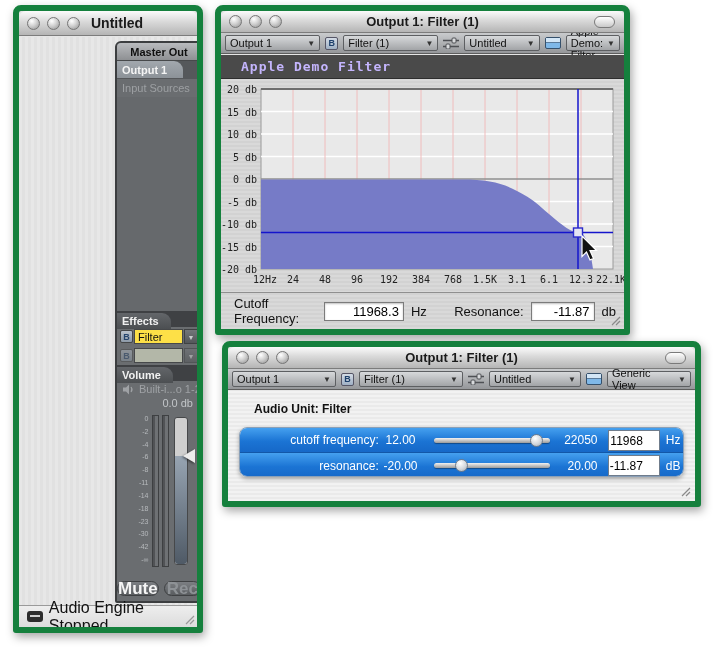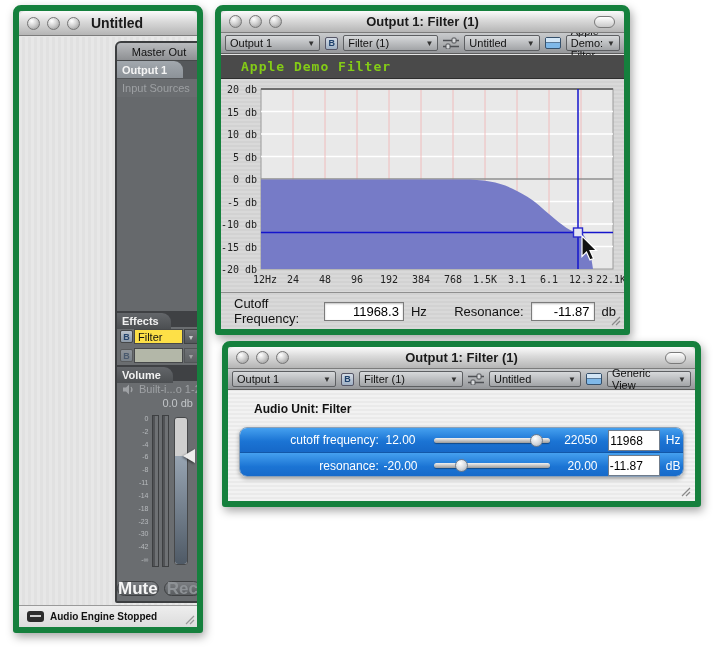--- a/index.html
+++ b/index.html
@@ -42,21 +42,21 @@
   
   #mixer { left:13px; top:5px; width:190px; height:628px; }
   #mixer .titlebar { height:25px; }
   #mixer .wtitle { text-align:left; left:72px; font-size:14px; }
   #mixer .body { position:absolute; top:26px; bottom:22px; left:0; right:0;
     background:repeating-linear-gradient(90deg,#e7e7e7 0 3px,#e1e1e1 3px 6px); }
   .strip { position:absolute; left:96px; top:4px; width:88px; bottom:2px;
            background:#6a6d70; border:2px solid #3c3e40; border-radius:6px 6px 2px 2px;
            display:flex; flex-direction:column; overflow:hidden; }
   .strip-master { height:18px; background:linear-gradient(#b9bbbe,#8e9093);
-                  font-size:11px; font-weight:normal; color:#101010; text-align:center;
+                  font-size:11px; font-weight:bold; color:#101010; text-align:center;
                   line-height:18px; border-bottom:1px solid #47494b; }
   .tab-output { height:18px; background:linear-gradient(#a2a8ae,#8c9298);
                 color:#f4f4f4; font-size:11px; font-weight:bold; line-height:18px;
                 padding-left:5px; border-bottom:1px solid #55575a; border-radius:0 9px 0 0;
                 width:78%; }
   .tab-input { height:18px; color:#9da0a3; font-size:11px; line-height:18px; padding-left:5px; }
   .strip-spacer { flex:1; background:#66696c; }
   .sec-head { height:16px; background:#3f4144; }
   .sec-tab { display:inline-block; height:16px; line-height:16px; padding:0 12px 0 5px;
              background:linear-gradient(#63666a,#4c4f52); color:#f0f0f0; font-size:11px;
@@ -97,27 +97,27 @@
               font-size:17px; font-weight:bold; text-align:center; line-height:14px;
               background:linear-gradient(#7c7f83,#595c5f); }
   .btn-pill.on { color:#f5f5f5; }
   .btn-pill.off { color:#8e9296; }
   .statusbar { position:absolute; left:0; right:0; bottom:0; height:22px;
                background:linear-gradient(#eeeeee,#dcdcdc); border-top:1px solid #9a9a9a;
                display:flex; align-items:center; gap:6px; padding-left:8px; }
   .stop-ic { width:17px; height:11px; background:#2c2c2c; border-radius:3px; position:relative; }
   .stop-ic:before { content:""; position:absolute; left:3px; right:3px; top:4px; height:2px;
                     background:#cfcfcf; }
-  .status-text { font-size:10px; font-weight:bold; color:#111; }
+  .status-text { font-size:16px; font-weight:normal; color:#111; }
 
   
   #filter { left:215px; top:5px; width:415px; height:330px; }
   #filter .content { position:absolute; top:44px; bottom:0; left:0; right:0;
     background:repeating-linear-gradient(180deg,#d9d9d9 0 2px,#d2d2d2 2px 4px); }
-  .au-header { height:24px; background:#4a4a4a; color:#84cc16;
+  .au-header { height:24px; background:#4a4a4a; color:#c4b5fd;
                font-family:"DejaVu Sans Mono", monospace; font-weight:bold; font-size:13px;
                line-height:24px; padding-left:20px; letter-spacing:1px;
                border-bottom:1px solid #2e2e2e; }
   .graph-svg { display:block; }
   .fields { position:absolute; left:0; right:0; bottom:0; height:37px;
             border-top:1px solid #8f8f8f; display:flex; align-items:center;
             font-size:13px; color:#111; padding-left:13px; }
   .fields input { height:19px; border:1px solid #7b7b7b; background:#fff; font-size:13px;
                   font-family:"Liberation Sans", sans-serif; text-align:right;
                   padding-right:4px; box-shadow:inset 0 1px 2px rgba(0,0,0,.25); }

